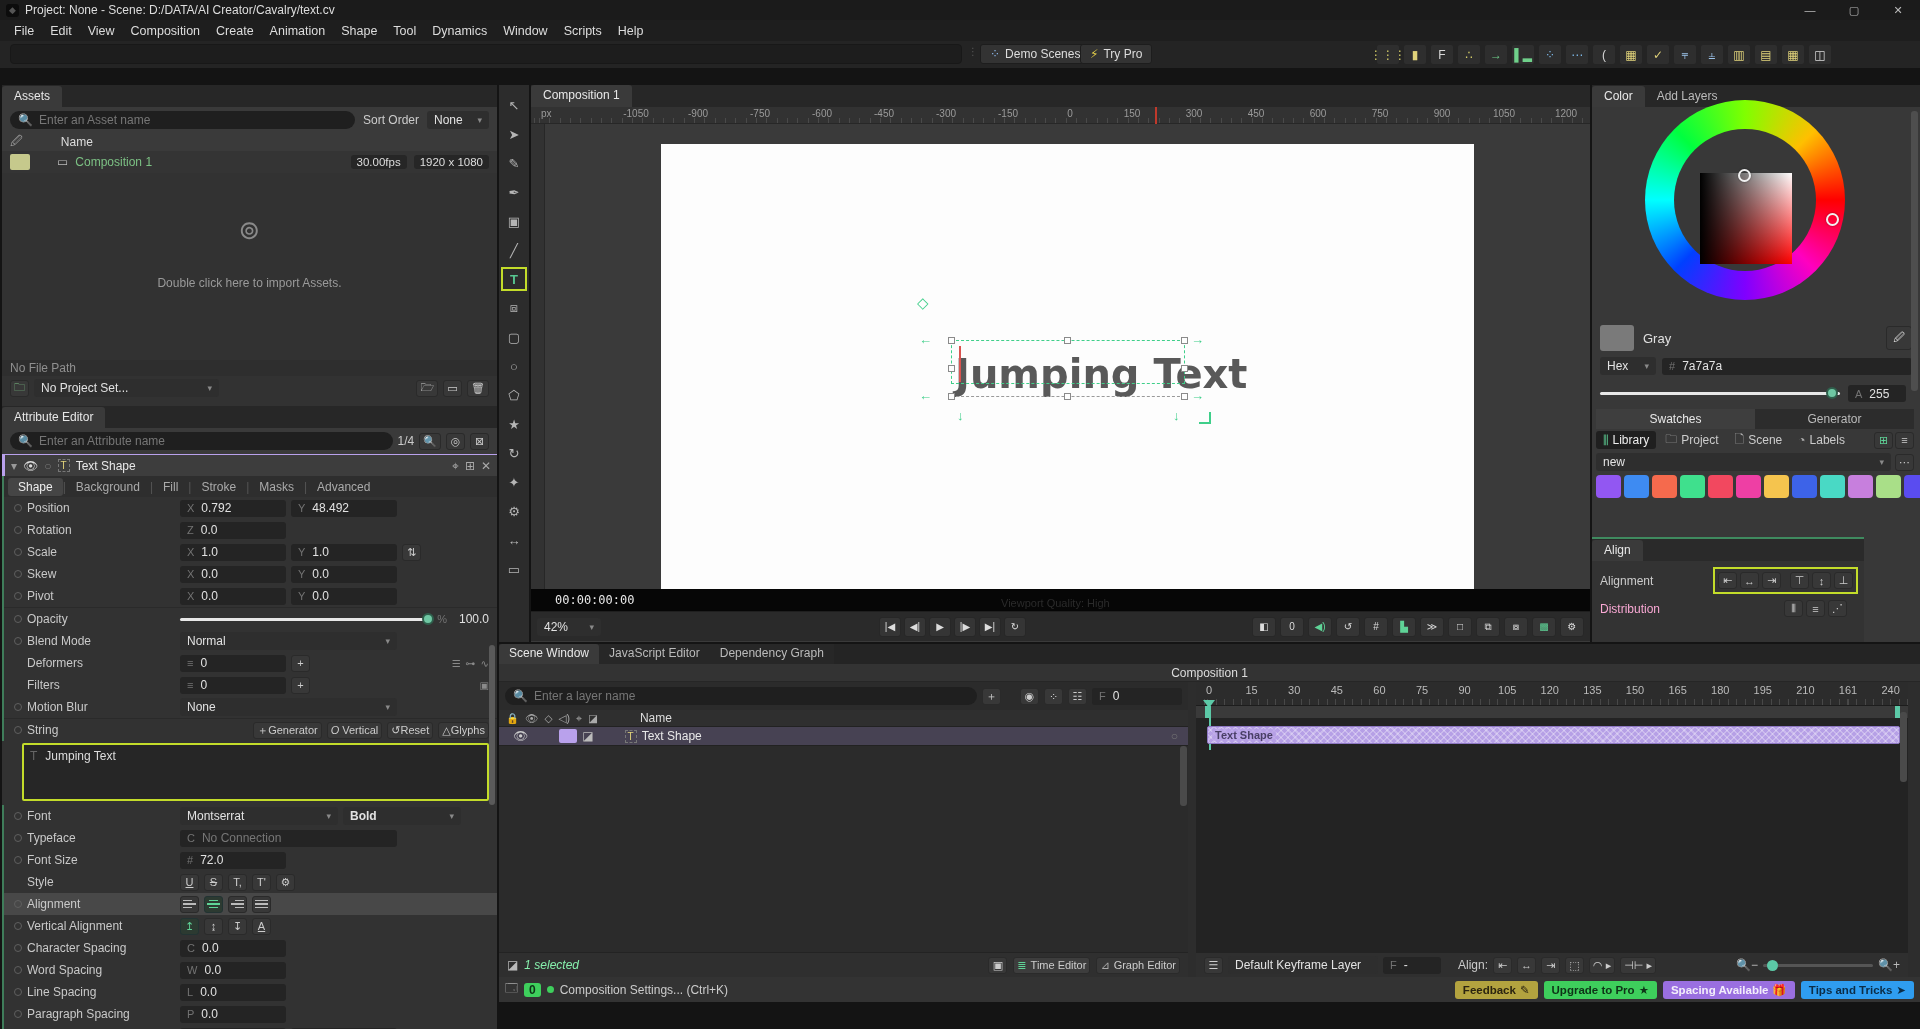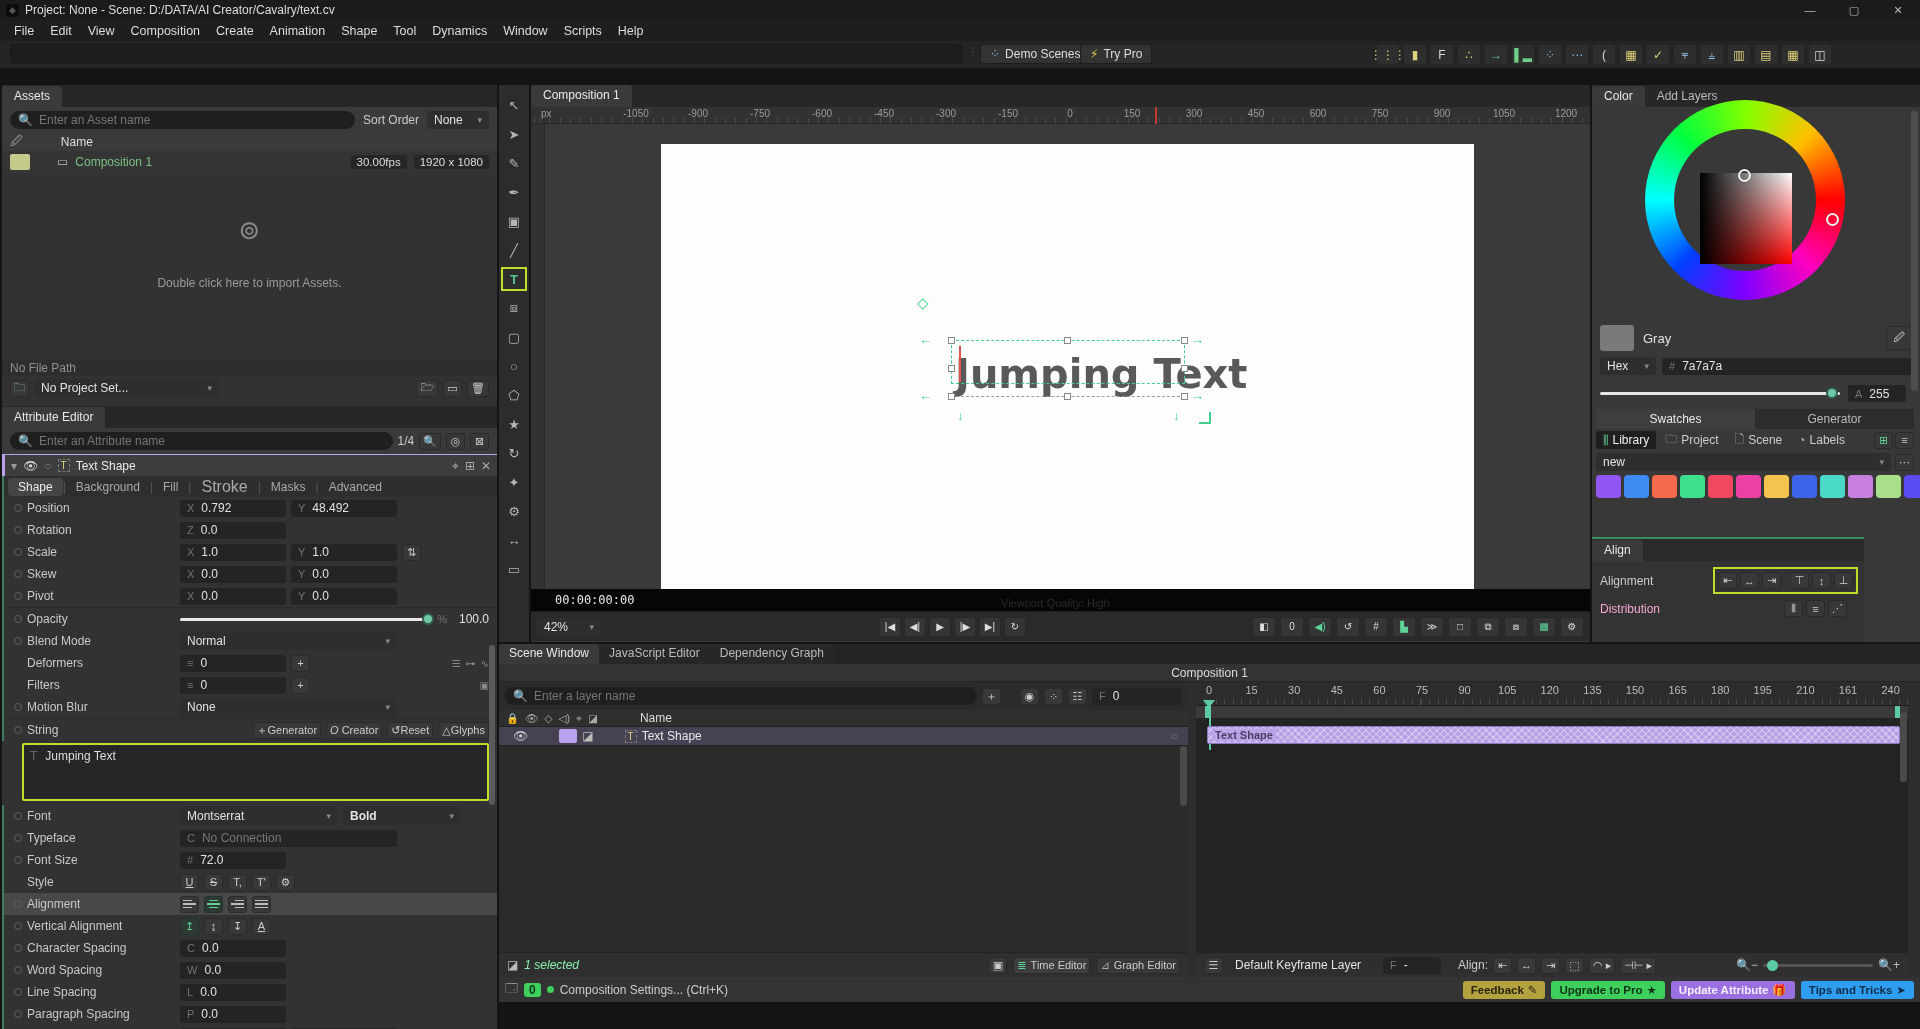--- a/index.html
+++ b/index.html
@@ -236,21 +236,21 @@
       <span style="color:#aaa;">⊞</span>
       <span style="color:#aaa;">✕</span>
     </div>
     <div id="attr-tabs" class="flex" style="height:21px; background:#2e2e2e; padding-left:4px; border-left:2px solid #3f7d5a;">
         <span style="padding: 2px 10px; font-size: 12px; color: rgb(238, 238, 238); background: rgb(69, 69, 69); border-radius: 3px;">Shape</span>
         <span style="color: rgb(85, 85, 85);">|</span>
         <span style="padding: 2px 10px; font-size: 12px; color: rgb(170, 170, 170);">Background</span>
         <span style="color: rgb(85, 85, 85);">|</span>
         <span style="padding: 2px 10px; font-size: 12px; color: rgb(170, 170, 170);">Fill</span>
         <span style="color: rgb(85, 85, 85);">|</span>
-        <span style="padding: 2px 10px; font-size: 16px; color: rgb(170, 170, 170);">Stroke</span>
+        <span style="padding: 2px 10px; font-size: 12px; color: rgb(170, 170, 170);">Stroke</span>
         <span style="color: rgb(85, 85, 85);">|</span>
         <span style="padding: 2px 10px; font-size: 12px; color: rgb(170, 170, 170);">Masks</span>
         <span style="color: rgb(85, 85, 85);">|</span>
         <span style="padding: 2px 10px; font-size: 12px; color: rgb(170, 170, 170);">Advanced</span>
       </div>
 
     <div id="attr-rows">
       <div class="row">
         <span class="kf"></span>
         <span class="lbl">Position</span>
@@ -356,21 +356,21 @@
             <span class="car">▾</span>
           </div>
       </div>
       <div class="sep"></div>
       <div class="row">
         <span class="kf"></span>
         <span class="lbl" style="width:64px;">String</span>
         <span class="minibtn" style="margin-left:auto;">＋ <span>Generator</span></span>
         <span class="minibtn">
             <i style="font-style:italic; margin-right:3px;">O</i>
-            <span>Creator</span>
+            <span>Vertical</span>
           </span>
         <span class="minibtn">↺ <span>Reset</span></span>
         <span class="minibtn">△ <span>Glyphs</span></span>
       </div>
       <div style="margin:2px 8px 4px 20px; height:58px; background:#262626; border:2px solid #c3dc2a; border-radius:2px; padding:4px 6px; display:flex; gap:8px;">
         <span style="color:#666;">T</span>
         <span style="color:#ddd;">Jumping Text</span>
       </div>
       <div class="row">
         <span class="kf"></span>
@@ -837,21 +837,21 @@
       <span style="margin-left:auto;" class="flex" id="status-ctas">
           <span class="cta" style="background: rgb(179, 163, 63); color: rgb(43, 36, 16); margin-left: 6px;">
             <span>Feedback</span>
             <span>✎</span>
           </span>
           <span class="cta" style="background: rgb(62, 207, 92); color: rgb(14, 51, 23); margin-left: 6px;">
             <span>Upgrade to Pro</span>
             <span>★</span>
           </span>
           <span class="cta" style="background: rgb(154, 111, 224); color: rgb(243, 238, 251); margin-left: 6px;">
-            <span>Update Attribute</span>
+            <span>Spacing Available</span>
             <span>🎁</span>
           </span>
           <span class="cta" style="background: rgb(47, 157, 240); color: rgb(11, 45, 71); margin-left: 6px;">
             <span>Tips and Tricks</span>
             <span>➤</span>
           </span>
         </span>
     </div>
   </div>
 

